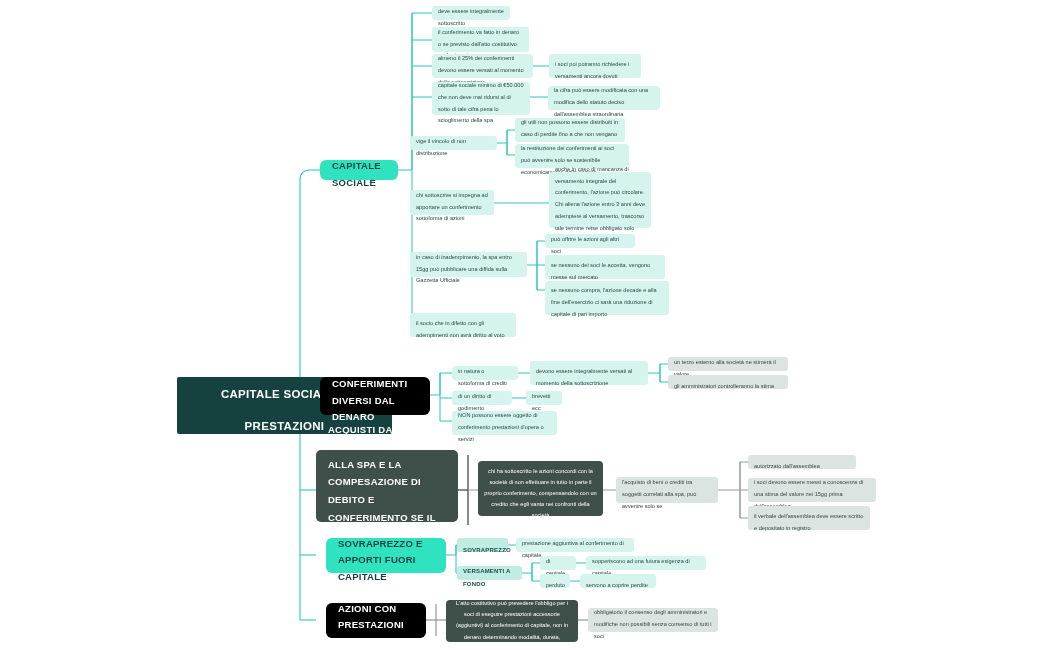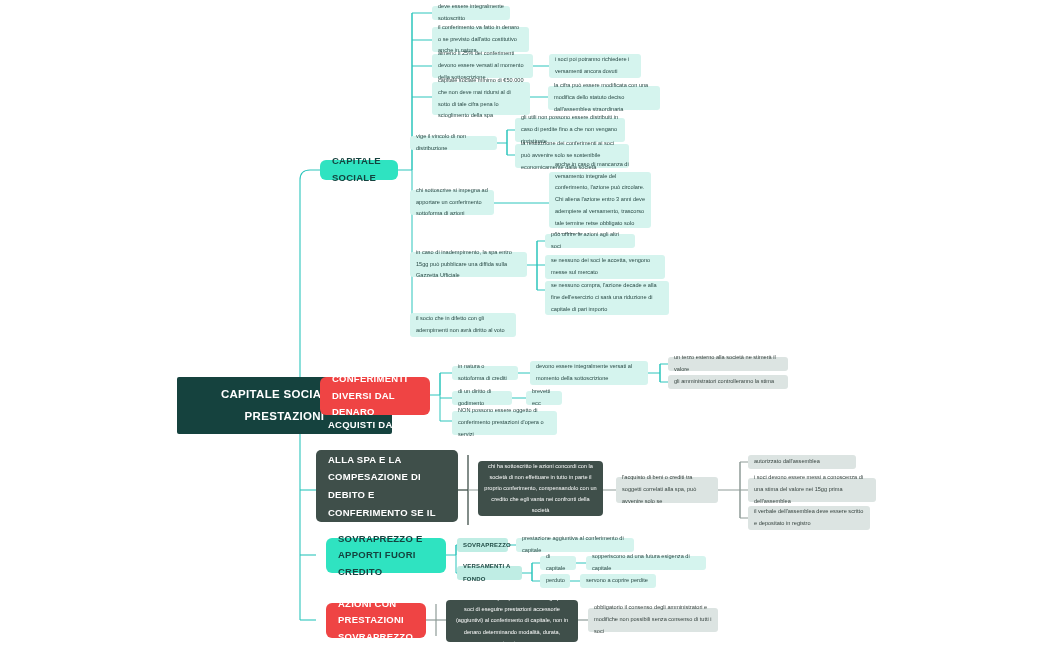--- a/index.html
+++ b/index.html
@@ -49,21 +49,21 @@
     font-size:9.5px;
     font-weight:bold;
     letter-spacing:.25px;
     border-radius:6px;
     padding:8px 12px;
     line-height:1.75;
     display:flex;align-items:center;
   }
   
   .lvl1.teal{
-    background:#ef4444;
+    background:#000000;
     color:#ffffff;
   }
   
   .lvl1.slate{
     background:#3F4F4A;
     color:#ffffff;
     border-radius:5px;
     line-height:1.85;
   }
 
@@ -80,21 +80,21 @@
   .leaf.gray{background:#DCE4E2;color:#36433f;}
   .leaf.dark{
     background:#3F4F4A;color:#ffffff;text-align:center;
     display:flex;align-items:center;justify-content:center;
     font-size:5.6px;line-height:2.0;border-radius:4px;
   }
   .leaf.tag{
     background:#BFEDE4;color:#1e4a44;font-weight:bold;
     font-size:6px;letter-spacing:.2px;
   }
-  .leaf span,.lvl1 span,.root span{display:block;width:100%;}
+  .leaf span,.lvl1 span,.root span{display:block;width:100%;margin-top:10px;}
 </style>
 </head>
 <body>
 
 <div id="canvas">
 
   <svg id="wires" viewBox="0 0 1050 650">
     <g fill="none" stroke="#2CC5BC" stroke-width="1.1">
 
       <path d="M392 405 L404 405"></path>
@@ -294,21 +294,21 @@
     <span>autorizzato dall'assemblea</span>
   </div>
   <div class="node leaf gray" style="left:748px;top:478px;width:128px;height:24px;">
     <span>i soci devono essere messi a conoscenza di una stima del valore nei 15gg prima dell'assemblea</span>
   </div>
   <div class="node leaf gray" style="left:748px;top:506px;width:122px;height:24px;">
     <span>il verbale dell'assemblea deve essere scritto e depositato in registro</span>
   </div>
 
   <div class="node lvl1" style="left:326px;top:538px;width:120px;height:35px;">
-    <span>SOVRAPREZZO E APPORTI FUORI CREDITO</span>
+    <span>SOVRAPREZZO E APPORTI FUORI CAPITALE</span>
   </div>
 
   <div class="node leaf tag" style="left:457px;top:538px;width:51px;height:14px;">
     <span>SOVRAPREZZO</span>
   </div>
   <div class="node leaf" style="left:516px;top:538px;width:118px;height:14px;">
     <span>prestazione aggiuntiva al conferimento di capitale</span>
   </div>
 
   <div class="node leaf tag" style="left:457px;top:566px;width:65px;height:14px;">

